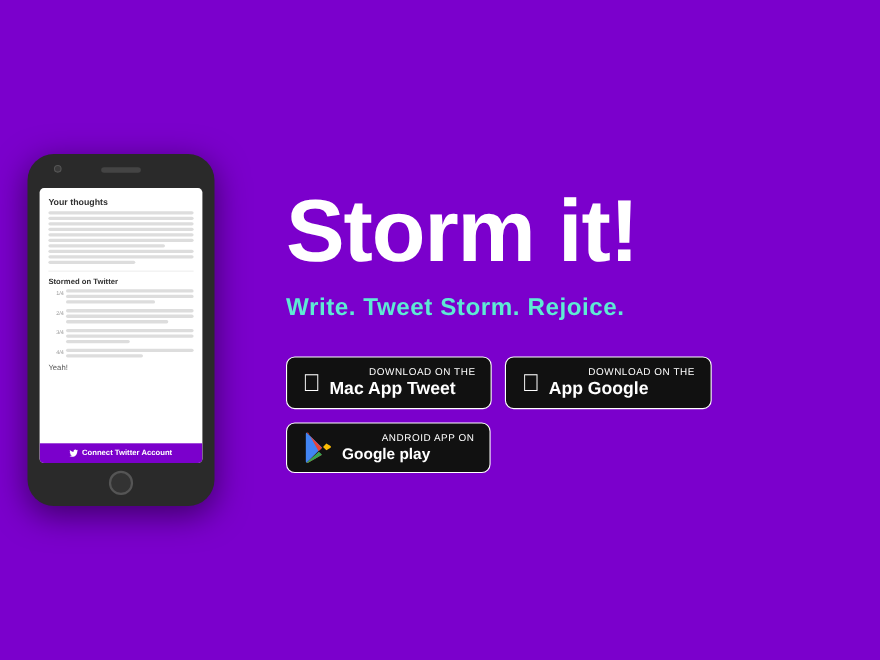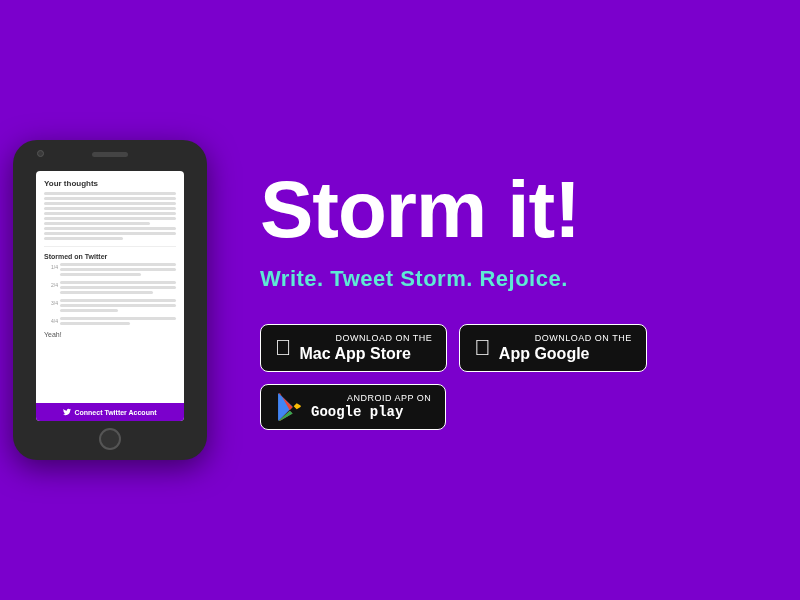--- a/index.html
+++ b/index.html
@@ -18,21 +18,21 @@
       width: 220px;
       height: 600px;
       flex-shrink: 0;
       display: flex;
       align-items: center;
       justify-content: center;
       position: relative;
     }
 
     .phone-outer {
-      width: 194px;
+      width: 170px;
       height: 320px;
       background: #2a2a2a;
       border-radius: 24px;
       position: relative;
       box-shadow: 0 8px 30px rgba(0,0,0,0.5);
       display: flex;
       flex-direction: column;
       align-items: center;
       padding: 8px 6px;
     }
@@ -256,21 +256,20 @@
 
     .store-btn-big {
       font-size: 16px;
       font-weight: 700;
       color: #fff;
       line-height: 1.2;
     }
 
     .store-btn-big.google {
       font-size: 14px;
-      font-family: Liberation Mono, monospace;
     }
 
     
     .google-icon {
       width: 28px;
       height: 28px;
     }
   </style>
 </head>
 <body>
@@ -355,21 +354,21 @@
 <div class="content-section">
   <h1 class="main-title">Storm it!</h1>
   <p class="subtitle">Write. Tweet Storm. Rejoice.</p>
 
   <div class="store-buttons">
 
     <a class="store-btn" href="#">
       <span class="store-btn-icon"></span>
       <div class="store-btn-text">
         <span class="store-btn-small">Download on the</span>
-        <span class="store-btn-big">Mac App Store</span>
+        <span class="store-btn-big">Mac App Tweet</span>
       </div>
     </a>
 
     <a class="store-btn" href="#">
       <span class="store-btn-icon"></span>
       <div class="store-btn-text">
         <span class="store-btn-small">Download on the</span>
         <span class="store-btn-big">App Google</span>
       </div>
     </a>

